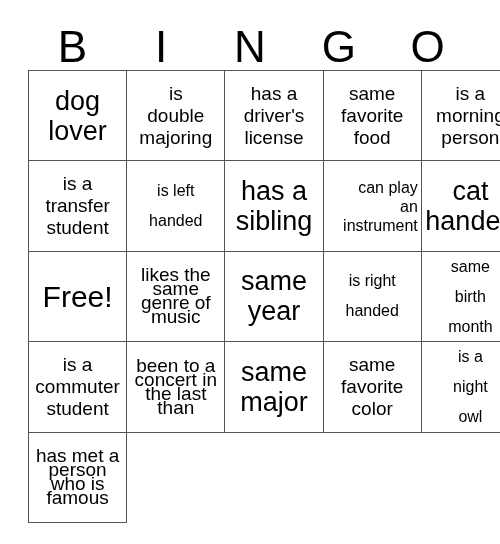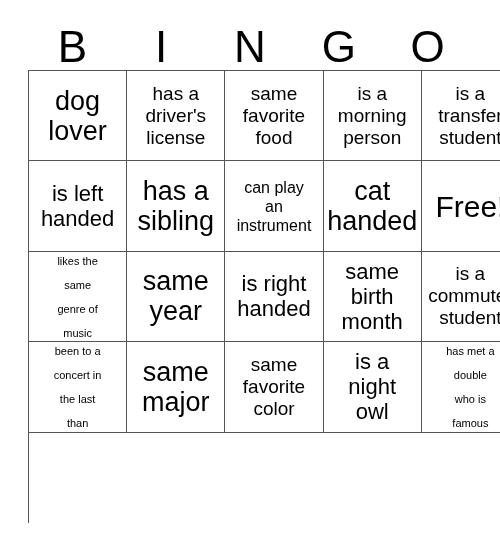--- a/index.html
+++ b/index.html
@@ -75,44 +75,49 @@
   }
   .cell-text {
     display: block;
     width: 100%;
     white-space: pre-line;
   }
 
   
   .sz-xxl .cell-text { font-size: 30px; line-height: 33px; }
   .sz-xl  .cell-text { font-size: 27px; line-height: 30px; }
-  .sz-l   .cell-text { font-size: 22px; line-height: 25px; }
+  .sz-l   .cell-text { font-size: 16px; line-height: 30px; }
   .sz-m   .cell-text { font-size: 19px; line-height: 22px; }
-  .sz-s   .cell-text { font-size: 16px; line-height: 19px; }
-  .sz-xs  .cell-text { font-size: 11px; line-height: 24px; }
+  .sz-s   .cell-text { font-size: 16px; line-height: 19px; text-align: right; }
+  .sz-xs  .cell-text { font-size: 19px; line-height: 14px; }
 </style>
 </head>
 <body>
 
 <div id="bingo-card">
 
   <div id="header-row">
     <div class="header-letter">B</div>
     <div class="header-letter">I</div>
     <div class="header-letter">N</div>
     <div class="header-letter">G</div>
     <div class="header-letter">O</div>
   </div>
 
   <div id="grid">
       <div class="cell sz-xl">
         <span class="cell-text">dog
 lover</span>
       </div>
       <div class="cell sz-m">
+        <span class="cell-text">is
+double
+majoring</span>
+      </div>
+      <div class="cell sz-m">
         <span class="cell-text">has a
 driver's
 license</span>
       </div>
       <div class="cell sz-m">
         <span class="cell-text">same
 favorite
 food</span>
       </div>
       <div class="cell sz-m">
@@ -184,19 +189,19 @@
 favorite
 color</span>
       </div>
       <div class="cell sz-l">
         <span class="cell-text">is a
 night
 owl</span>
       </div>
       <div class="cell sz-xs">
         <span class="cell-text">has met a
-double
+person
 who is
 famous</span>
       </div>
     </div>
 
 </div>
 
 </body></html>

